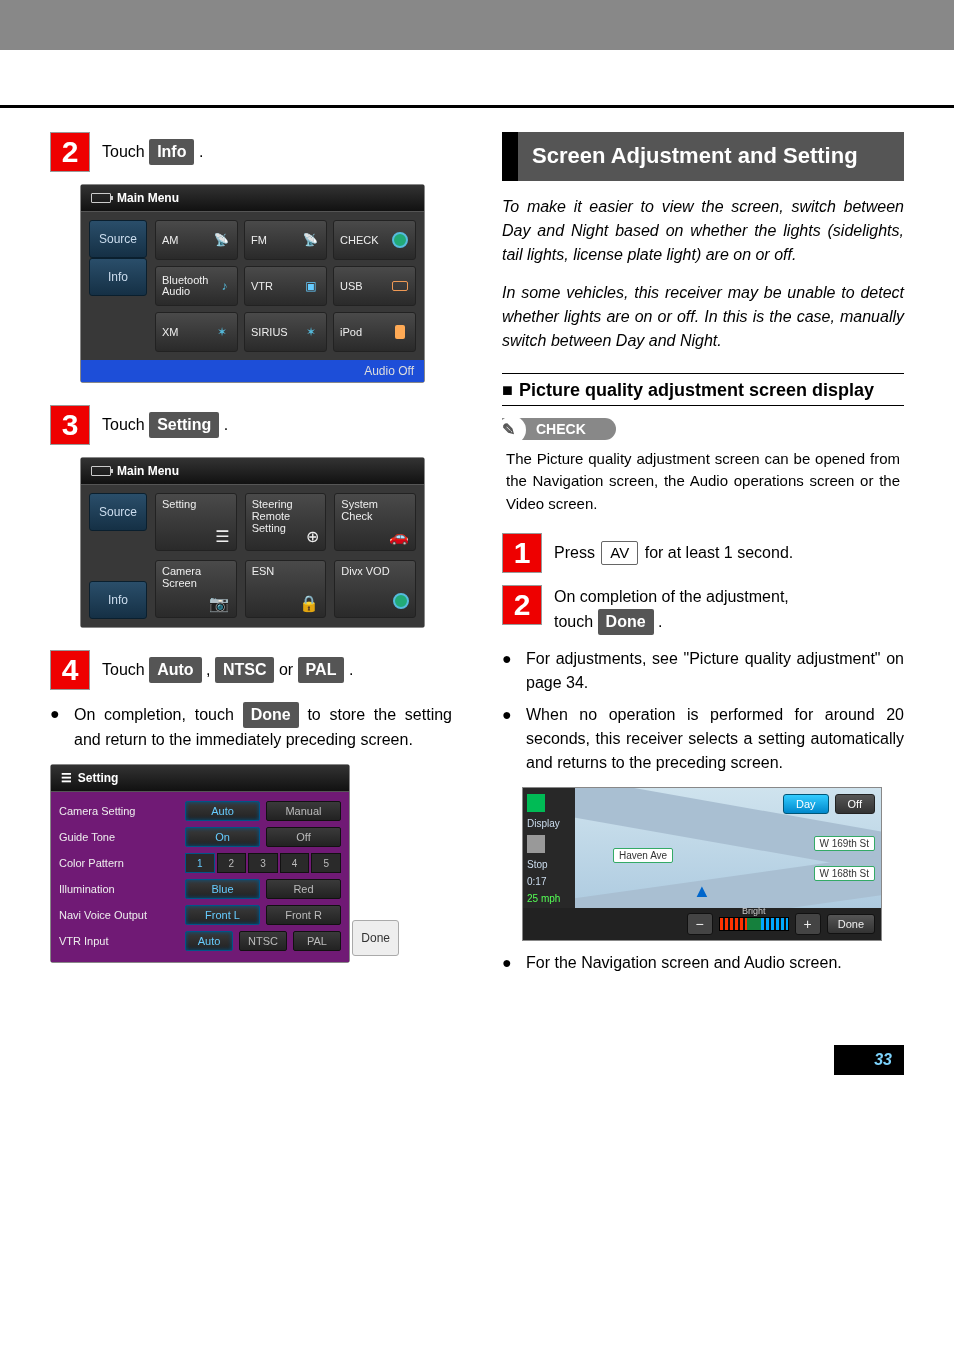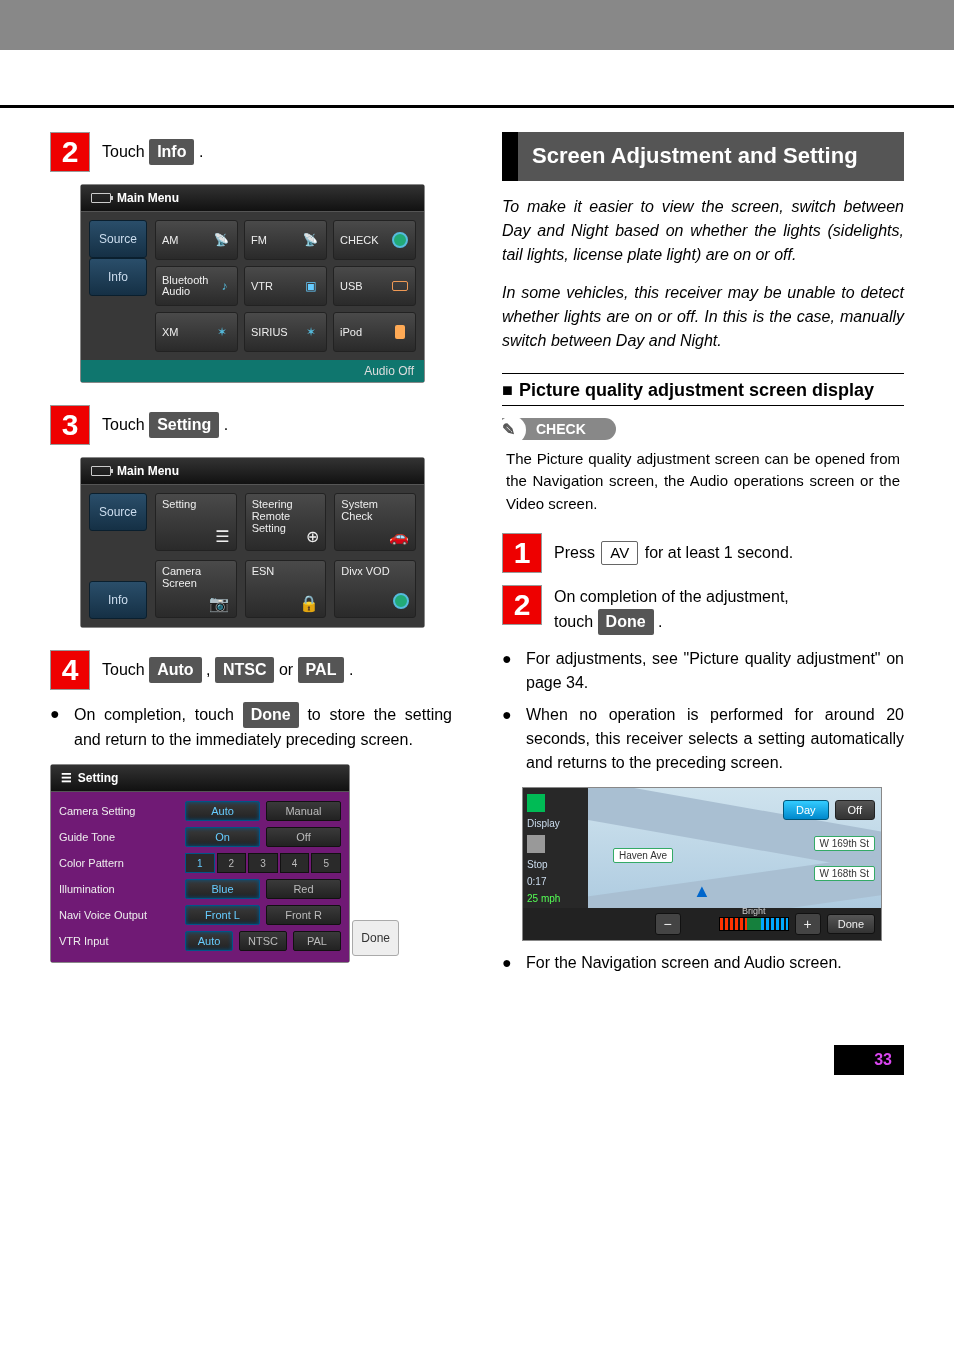--- a/index.html
+++ b/index.html
@@ -25,21 +25,21 @@
   .shot-body { display: flex; padding: 8px; gap: 8px; background: #383838; }
   .side { display: flex; flex-direction: column; }
   .side-btn { width: 58px; height: 38px; background: linear-gradient(#2a4e6a,#153045); border: 1px solid #0a1f2e; color: #cde; display: flex; align-items: center; justify-content: center; font-size: 12px; border-radius: 3px; }
   .grid3 { display: grid; grid-template-columns: repeat(3, 1fr); gap: 6px; flex: 1; }
   .cell { height: 40px; background: linear-gradient(#4a4a4a,#2a2a2a); border: 1px solid #222; color: #eee; display: flex; align-items:center; padding: 0 6px; font-size: 11px; border-radius: 3px; justify-content: space-between; }
   .cell .ic { width: 18px; height: 18px; display:flex; align-items:center; justify-content:center; font-size:12px;}
   .ic-disc { width:16px; height:16px; border-radius:50%; border:2px solid #5bd; background:#2a7; }
   .ic-usb { width:16px; height:10px; border:1px solid #e95; border-radius:2px; }
   .ic-ipod { width:10px; height:14px; background:#fa5; border-radius:2px; }
   .ic-arrow { color:#5bd; font-weight:bold; }
-  .shot-foot { text-align: right; padding: 4px 10px; background: #0f766e; font-size: 12px; color: #ddd; }
+  .shot-foot { text-align: right; padding: 4px 10px; background: #1d4ed8; font-size: 12px; color: #ddd; }
 
   .grid2 { display: grid; grid-template-columns: repeat(3, 1fr); gap: 8px; flex:1; }
   .tile { height: 58px; background: linear-gradient(#4a4a4a,#2a2a2a); border:1px solid #222; color:#eee; font-size:11px; padding:4px 6px; border-radius:3px; position:relative; }
   .tile .ticon { position:absolute; right:6px; bottom:4px; font-size:16px; }
 
   .settings-body { padding: 6px 8px 8px 8px; background:#701a75; }
   .s-row { display:flex; align-items:center; height:26px; gap:6px; }
   .s-label { width:120px; color:#eee; font-size:11px; }
   .s-btn { flex:1; height:20px; background: linear-gradient(#3a3a3a,#222); border:1px solid #111; color:#bbb; font-size:11px; display:flex; align-items:center; justify-content:center; border-radius:2px; }
   .s-btn.on { color:#6cf; border-color:#058; box-shadow: inset 0 0 4px #058; }
@@ -59,33 +59,33 @@
 
   .nav-shot { width: 360px; border:1px solid #888; margin: 12px 0 10px 20px; background:#3a3a3a; }
   .nav-top { display:flex; justify-content:flex-end; gap:6px; padding:6px; background:linear-gradient(#333,#222); }
   .nav-btn { padding:3px 12px; font-size:11px; border:1px solid #057; color:#fff; background:linear-gradient(#2a6,#0578b0 10%,#046 90%); border-radius:3px; }
   .nav-btn.sel { background:linear-gradient(#3cf,#08c); }
   .nav-mid { height:120px; position:relative; background:linear-gradient(#cfe3ee,#aecbe0); overflow:hidden; }
   .road { position:absolute; width:200%; height:40px; background:#a9bfd2; transform:skewY(-8deg); }
   .road.r1 { top:40px; left:-20px; transform:skewY(10deg);} 
   .road.r2 { top:70px; left:-20px; }
   .sign { position:absolute; background:#fff; color:#333; border:1px solid #3a6; padding:1px 5px; font-size:10px; border-radius:2px; }
-  .nav-left { position:absolute; left:0; top:0; bottom:0; width:65px; background:#282828; color:#cde; font-size:10px; padding:6px 4px; }
+  .nav-left { position:absolute; left:0; top:0; bottom:0; width:52px; background:#282828; color:#cde; font-size:10px; padding:6px 4px; }
   .nav-left .nli { margin:6px 0; }
   .nav-left .sq { width:18px; height:18px; background:#0b5; margin-bottom:4px; }
   .nav-left .sq2 { width:18px; height:18px; background:#999; margin-top:6px;}
   .nav-bot { display:flex; align-items:center; justify-content:flex-end; gap:6px; padding:5px 6px; background:#222; }
   .bb-btn { width:26px; height:22px; background:#444; border:1px solid #111; color:#eee; display:flex; align-items:center; justify-content:center; font-size:14px; border-radius:3px; }
-  .bb-gauge { flex:0 0 70px; height:14px; background:#15803d; border:1px solid #000; position:relative;margin-left:32px; }
+  .bb-gauge { flex:0 0 70px; height:14px; background:#15803d; border:1px solid #000; position:relative; }
   .bb-gauge::before { content:""; position:absolute; left:0; top:0; bottom:0; width:40%; background:repeating-linear-gradient(90deg,#f30 0 3px,#111 3px 5px);}
   .bb-gauge::after { content:""; position:absolute; right:0; top:0; bottom:0; width:40%; background:repeating-linear-gradient(90deg,#0af 0 3px,#111 3px 5px);}
   .bb-gauge .lbl { position:absolute; left:0; right:0; top:-12px; text-align:center; font-size:9px; color:#ccc;}
   .bb-done { padding:3px 10px; background:linear-gradient(#555,#333); color:#eee; font-size:11px; border:1px solid #111; border-radius:3px; }
 
-  .pagefoot { margin-top: 30px; background:#000; color:#d946ef; text-align:right; padding:6px 12px; font-weight:bold; font-size:16px; width:70px; float:right; margin-right:0; }
+  .pagefoot { margin-top: 30px; background:#000; color:#7dd3fc; text-align:right; padding:6px 12px; font-weight:bold; font-size:16px; width:70px; float:right; margin-right:0;font-style:italic; }
   .footwrap { display:flex; justify-content:flex-end; padding: 30px 50px 30px 0;}
 </style>
 </head>
 <body>
 
 <div class="top-gray"></div>
 <div class="top-rule"></div>
 
 <div class="page">
 
@@ -301,21 +301,21 @@
     <div class="nav-shot">
       <div style="position:relative">
         <div class="nav-mid">
           <div class="road r1"></div>
           <div class="road r2"></div>
           <div class="sign" style="right:6px; top:48px">W 169th St</div>
           <div class="sign" style="right:6px; top:78px">W 168th St</div>
           <div class="sign" style="left:90px; top:60px">Haven Ave</div>
           <div style="position:absolute;left:50%;bottom:6px;transform:translateX(-50%);color:#06c;font-size:18px">▲</div>
         </div>
-        <div class="nav-top" style="position:absolute; top:6px; left:0; right:0; background:transparent;padding-left:28px;">
+        <div class="nav-top" style="position:absolute; top:0; left:0; right:0; background:transparent;padding-left:28px;">
           <div class="nav-btn sel">Day</div>
           <div class="nav-btn" style="background:linear-gradient(#555,#333);border-color:#222">Off</div>
         </div>
         <div class="nav-left">
           <div class="sq"></div>
           <div class="nli">Display</div>
           <div class="sq2"></div>
           <div class="nli">Stop</div>
           <div class="nli">0:17</div>
           <div class="nli" style="color:#5f5">25 mph</div>

